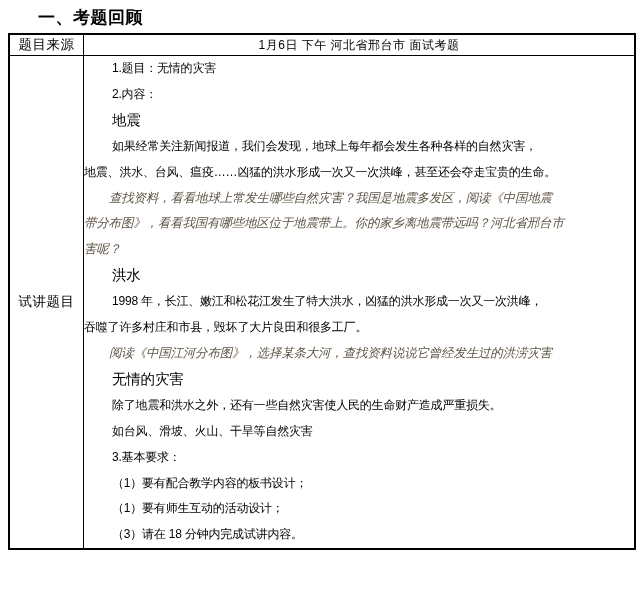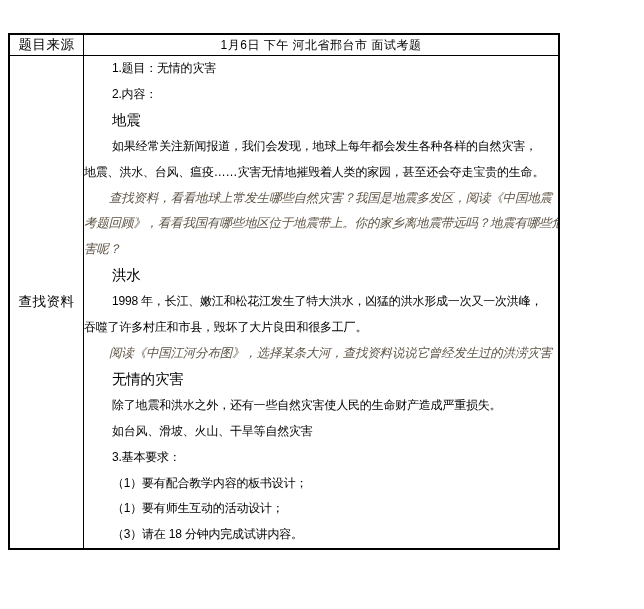--- a/index.html
+++ b/index.html
@@ -16,21 +16,21 @@
     position: absolute;
     left: 38px; top: 6px;
     font-size: 17px;
     font-weight: bold;
     letter-spacing: 0.5px;
     white-space: nowrap;
   }
   table.exam-table {
     position: absolute;
     left: 8px; top: 33px;
-    width: 552px;
+    width: 628px;
     border-collapse: collapse;
     table-layout: fixed;
     border: 2px solid #000000;
     font-size: 14px;
   }
   table.exam-table td {
     border: 1px solid #000000;
     padding: 0;
     vertical-align: middle;
   }
@@ -69,37 +69,38 @@
     color: var(--note-color, #5d5344);
     font-size: 12.5px;
   }
   .ln.note.indent { padding-left: 25px; }
 </style>
 </head>
 <body>
 
 <div class="page">
 
+  <div class="doc-title">一、考题回顾</div>
 
   <table class="exam-table">
     <tbody>
       <tr>
         <td class="label-cell">题目来源</td>
         <td class="source-cell">1月6日 下午 河北省邢台市 面试考题</td>
       </tr>
       <tr>
-        <td class="label-cell">查找资料</td>
+        <td class="label-cell">试讲题目</td>
         <td class="content-cell">
             <div class="ln indent">1.题目：无情的灾害</div>
             <div class="ln indent">2.内容：</div>
             <div class="ln bold indent">地震</div>
             <div class="ln indent">如果经常关注新闻报道，我们会发现，地球上每年都会发生各种各样的自然灾害，</div>
-            <div class="ln">地震、洪水、台风、瘟疫……灾害无情地摧毁着人类的家园，甚至还会夺走宝贵的生命。</div>
+            <div class="ln">地震、洪水、台风、瘟疫……凶猛的洪水形成一次又一次洪峰，甚至还会夺走宝贵的生命。</div>
             <div class="ln note indent">查找资料，看看地球上常发生哪些自然灾害？我国是地震多发区，阅读《中国地震</div>
-            <div class="ln note">考题回顾》，看看我国有哪些地区位于地震带上。你的家乡离地震带远吗？地震有哪些危</div>
+            <div class="ln note">带分布图》，看看我国有哪些地区位于地震带上。你的家乡离地震带远吗？河北省邢台市</div>
             <div class="ln note">害呢？</div>
             <div class="ln bold indent">洪水</div>
             <div class="ln indent">1998 年，长江、嫩江和松花江发生了特大洪水，凶猛的洪水形成一次又一次洪峰，</div>
             <div class="ln">吞噬了许多村庄和市县，毁坏了大片良田和很多工厂。</div>
             <div class="ln note indent">阅读《中国江河分布图》，选择某条大河，查找资料说说它曾经发生过的洪涝灾害</div>
             <div class="ln bold indent">无情的灾害</div>
             <div class="ln indent">除了地震和洪水之外，还有一些自然灾害使人民的生命财产造成严重损失。</div>
             <div class="ln indent">如台风、滑坡、火山、干旱等自然灾害</div>
             <div class="ln indent">3.基本要求：</div>
             <div class="ln indent">（1）要有配合教学内容的板书设计；</div>

